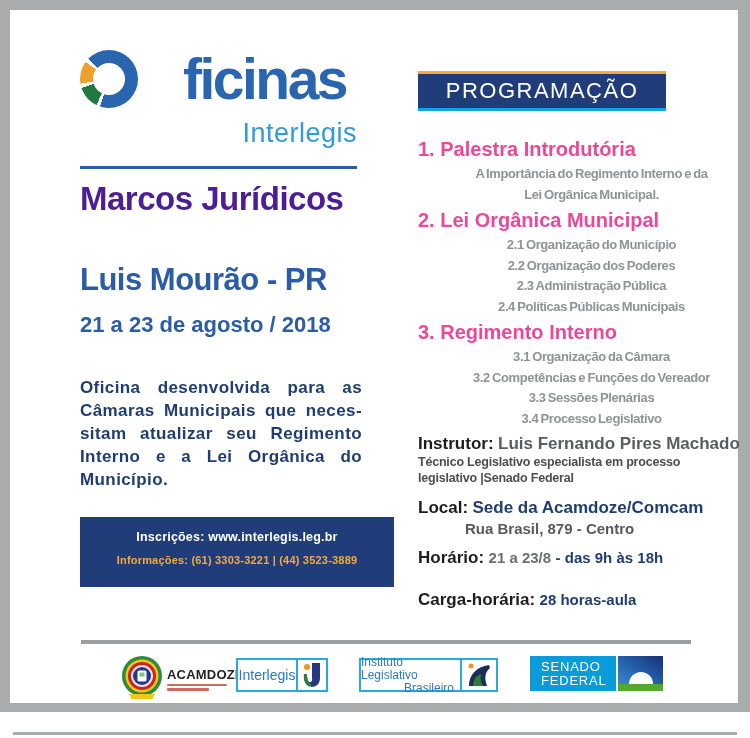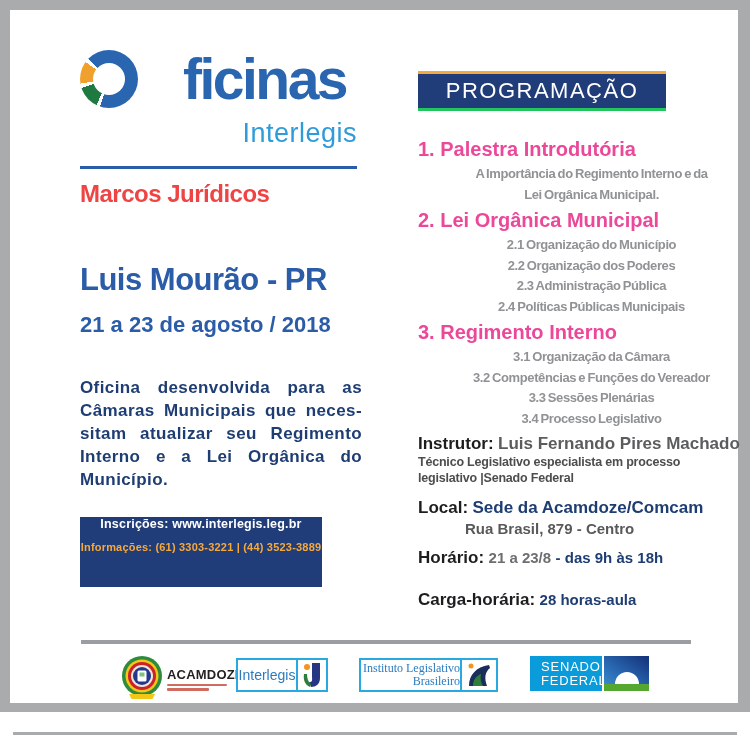--- a/index.html
+++ b/index.html
@@ -14,37 +14,37 @@
   .logo-o{position:relative;width:58px;height:58px;border-radius:50%;flex:0 0 auto;
           background:conic-gradient(#2a65af 0deg 198deg,#ffffff 198deg 206deg,
                      #1e7a40 206deg 252deg,#ffffff 252deg 261deg,
                      #f0a02c 261deg 306deg,#ffffff 306deg 314deg,#2a65af 314deg 360deg);}
   .logo-o::after{content:"";position:absolute;inset:13px;border-radius:50%;background:#fff;}
   .logo-word{font-size:57px;font-weight:bold;color:#2a65af;letter-spacing:-2.5px;line-height:1;margin-left:1px;}
   .logo-sub{position:absolute;left:70px;top:108px;width:277px;text-align:right;
             font-size:27px;color:#2f9bd8;letter-spacing:0.5px;}
   .logo-rule{position:absolute;left:70px;top:156px;width:277px;height:3px;background:#2b5ca8;}
   .workshop-title{position:absolute;left:70px;top:170px;width:282px;
-            font-size:24px;font-weight:bold;color:#ef4444;letter-spacing:-0.5px;}
+            font-size:33px;font-weight:bold;color:#4c1d95;letter-spacing:-0.5px;}
   .city{position:absolute;left:70px;top:252px;width:282px;
             font-size:31px;font-weight:bold;color:#2b5ca8;letter-spacing:-0.5px;}
   .dates{position:absolute;left:70px;top:302px;width:282px;
             font-size:22px;font-weight:bold;color:#2b5ca8;letter-spacing:0px;}
   .desc{position:absolute;left:70px;top:366px;width:282px;color:#1e3d73;
             font-size:17px;font-weight:bold;letter-spacing:0.4px;}
   .desc .dline{line-height:23px;text-align:justify;text-align-last:justify;}
   .desc .dline.last{text-align-last:left;}
-  .contact{position:absolute;left:70px;top:507px;width:242px;height:70px;background:#203d7a;
-           box-sizing:border-box;text-align:center;}
+  .contact{position:absolute;left:70px;top:507px;width:314px;height:70px;background:#203d7a;
+           box-sizing:border-box;padding-top:13px;text-align:center;}
   .contact .l1{color:#ffffff;font-size:12.5px;font-weight:bold;letter-spacing:0.2px;}
   .contact .l2{color:#f5a93d;font-size:11px;font-weight:bold;margin-top:10px;letter-spacing:0.2px;}
 
   
   .prog-header{position:absolute;left:408px;top:61px;width:248px;background:#203d7a;
-               border-top:3px solid #f5a93d;border-bottom:3px solid #22c55e;
+               border-top:3px solid #f5a93d;border-bottom:3px solid #0ea5e9;
                text-align:center;color:#fff;font-size:22px;letter-spacing:1.5px;
                line-height:34px;font-weight:normal;}
   .prog-list{position:absolute;left:408px;top:124px;width:325px;}
   .p-title{font-size:20px;font-weight:bold;color:#ec4899;line-height:25px;margin:3px 0 2px;}
   .p-item{font-size:13px;font-weight:bold;color:#909295;line-height:20.5px;margin-left:22px;
           letter-spacing:-0.4px;word-spacing:-1px;text-align:center;}
   .detail{position:absolute;left:408px;width:330px;}
   .d-label{font-size:17px;font-weight:bold;color:#1d1d1f;}
   .d-gray{font-size:17px;font-weight:bold;color:#5b5c5e;}
   .d-small{font-size:12.5px;font-weight:bold;color:#4d4d4f;line-height:16px;letter-spacing:-0.2px;}
@@ -59,26 +59,26 @@
   .acam-text{margin-left:3px;}
   .acam-name{font-size:13px;font-weight:bold;color:#231f20;letter-spacing:0.2px;}
   .fineline{height:2.5px;background:#c0392b;opacity:0.75;margin-top:2px;border-radius:1px;}
   .fl1{width:60px;} .fl2{width:42px;}
   .lgbox{position:absolute;box-sizing:border-box;border:2px solid #2aa9e0;background:#fff;
          display:flex;align-items:stretch;height:34px;}
   .interlegis-box{left:226px;top:648px;width:92px;}
   .ilb-box{left:349px;top:648px;width:139px;}
   .lgbox .txt{flex:1;display:flex;flex-direction:column;justify-content:center;color:#2b7bbf;}
   .interlegis-box .txt{align-items:center;font-size:14px;}
-  .ilb-box .txt{align-items:flex-end;padding-right:0;font-size:12px;line-height:13px;font-family:Liberation Serif, serif;}
+  .ilb-box .txt{align-items:flex-end;padding-right:6px;font-size:12px;line-height:13px;}
   .lgbox .ic{border-left:2px solid #2aa9e0;display:flex;align-items:center;justify-content:center;}
   .interlegis-box .ic{width:28px;}
   .ilb-box .ic{width:34px;}
   .senado{position:absolute;left:520px;top:646px;display:flex;}
-  .senado-text{width:72px;height:35px;background:#0a9bdb;color:#fff;display:flex;flex-direction:column;
+  .senado-text{width:86px;height:35px;background:#0a9bdb;color:#fff;display:flex;flex-direction:column;
                justify-content:center;padding-left:11px;box-sizing:border-box;
                font-size:13px;letter-spacing:0.8px;line-height:14px;}
   .senado-ic{position:relative;width:45px;height:35px;margin-left:2px;
              background:linear-gradient(215deg,#16357c 5%,#2a6cb5 60%,#3f93d2 100%);}
   .senado-ic::before{content:"";position:absolute;left:50%;transform:translateX(-50%);bottom:7px;
              width:24px;height:12px;border-radius:12px 12px 0 0;background:#fff;}
   .senado-ic::after{content:"";position:absolute;left:0;bottom:0;width:100%;height:7px;background:#56a72f;}
 </style>
 </head>
 <body>

